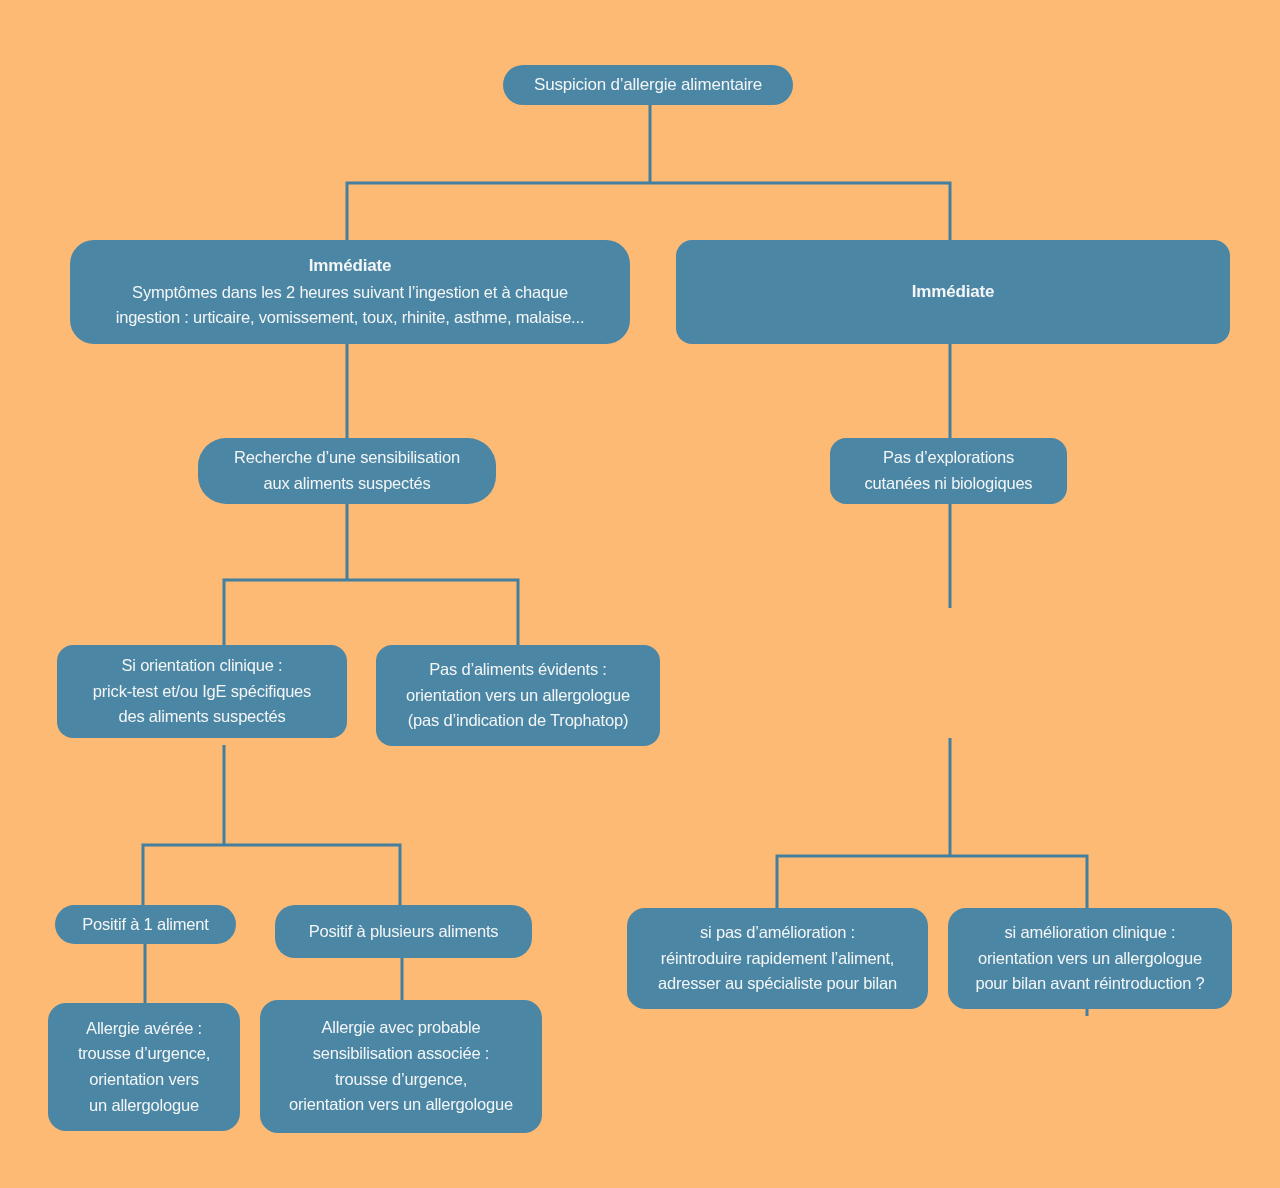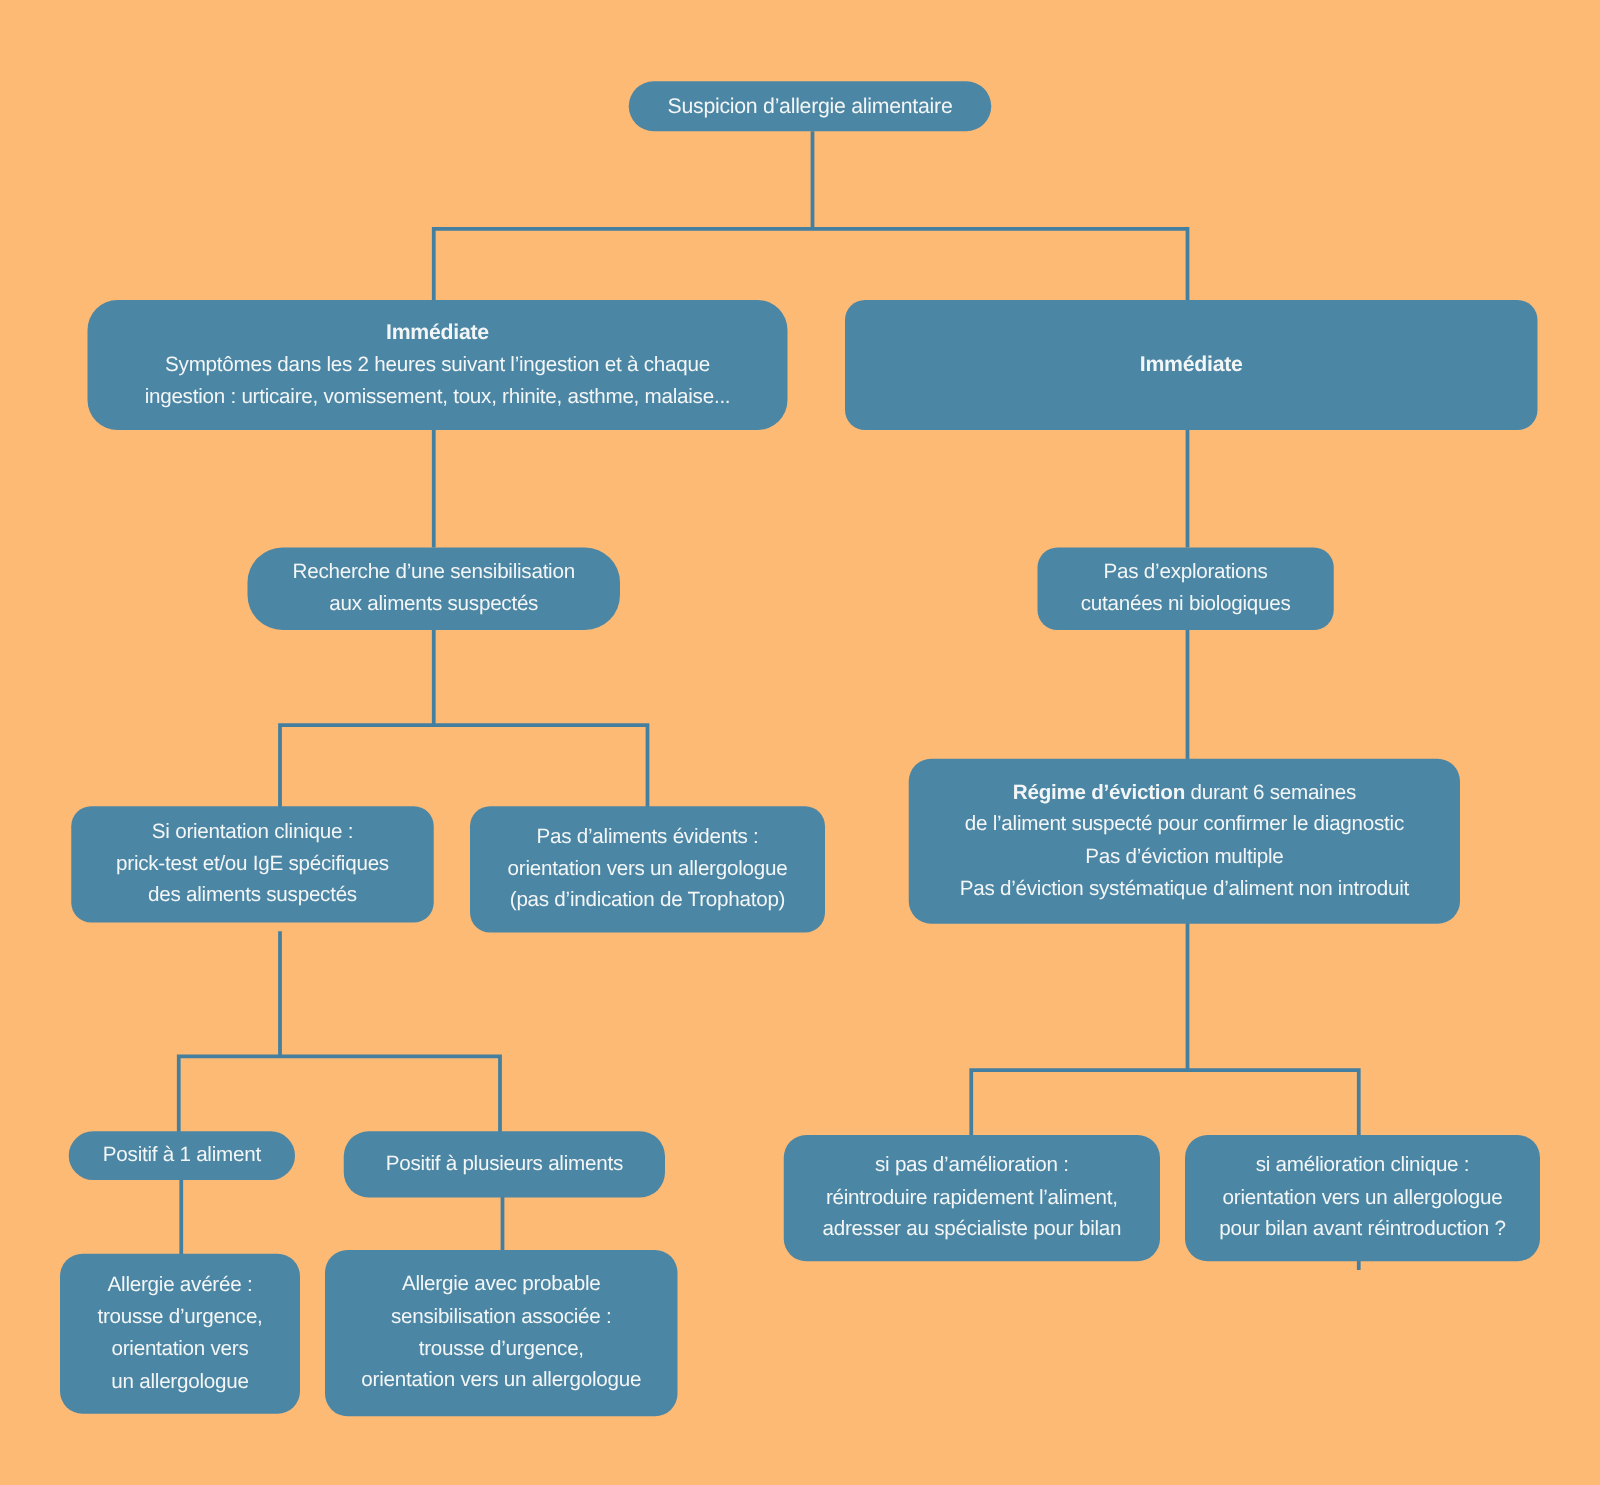--- a/index.html
+++ b/index.html
@@ -99,28 +99,20 @@
 prick-test et/ou IgE spécifiques
 des aliments suspectés</div>
   </div>
 
   <div class="box pasalim">
     <div class="pre">Pas d’aliments évidents :
 orientation vers un allergologue
 (pas d’indication de Trophatop)</div>
   </div>
 
-  <div class="box regime">
-    <div>
-      <span class="b">Régime d’éviction</span><span> durant 6 semaines</span>
-    </div>
-    <div class="pre">de l’aliment suspecté pour confirmer le diagnostic
-Pas d’éviction multiple
-Pas d’éviction systématique d’aliment non introduit</div>
-  </div>
 
   <div class="box positif1">
     <div class="pre">Positif à 1 aliment</div>
   </div>
 
   <div class="box positifN">
     <div class="pre">Positif à plusieurs aliments</div>
   </div>
 
   <div class="box averee">

